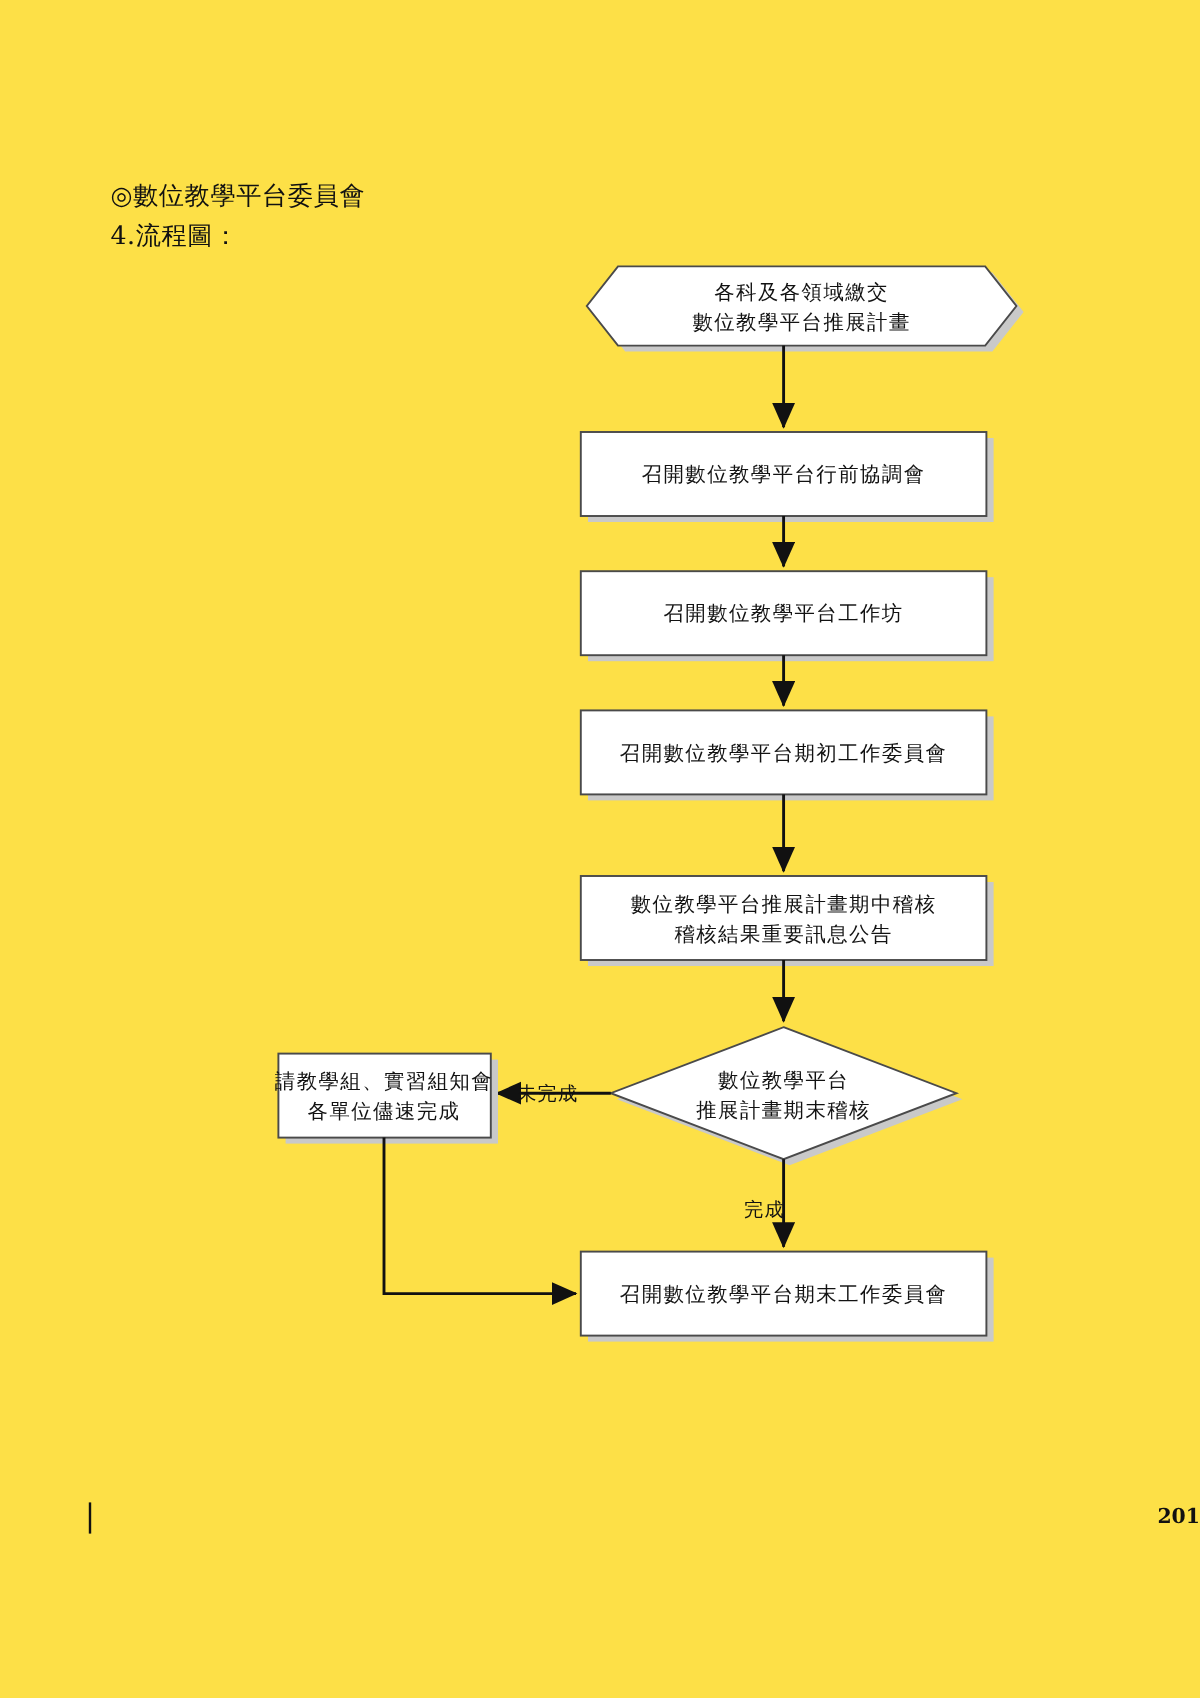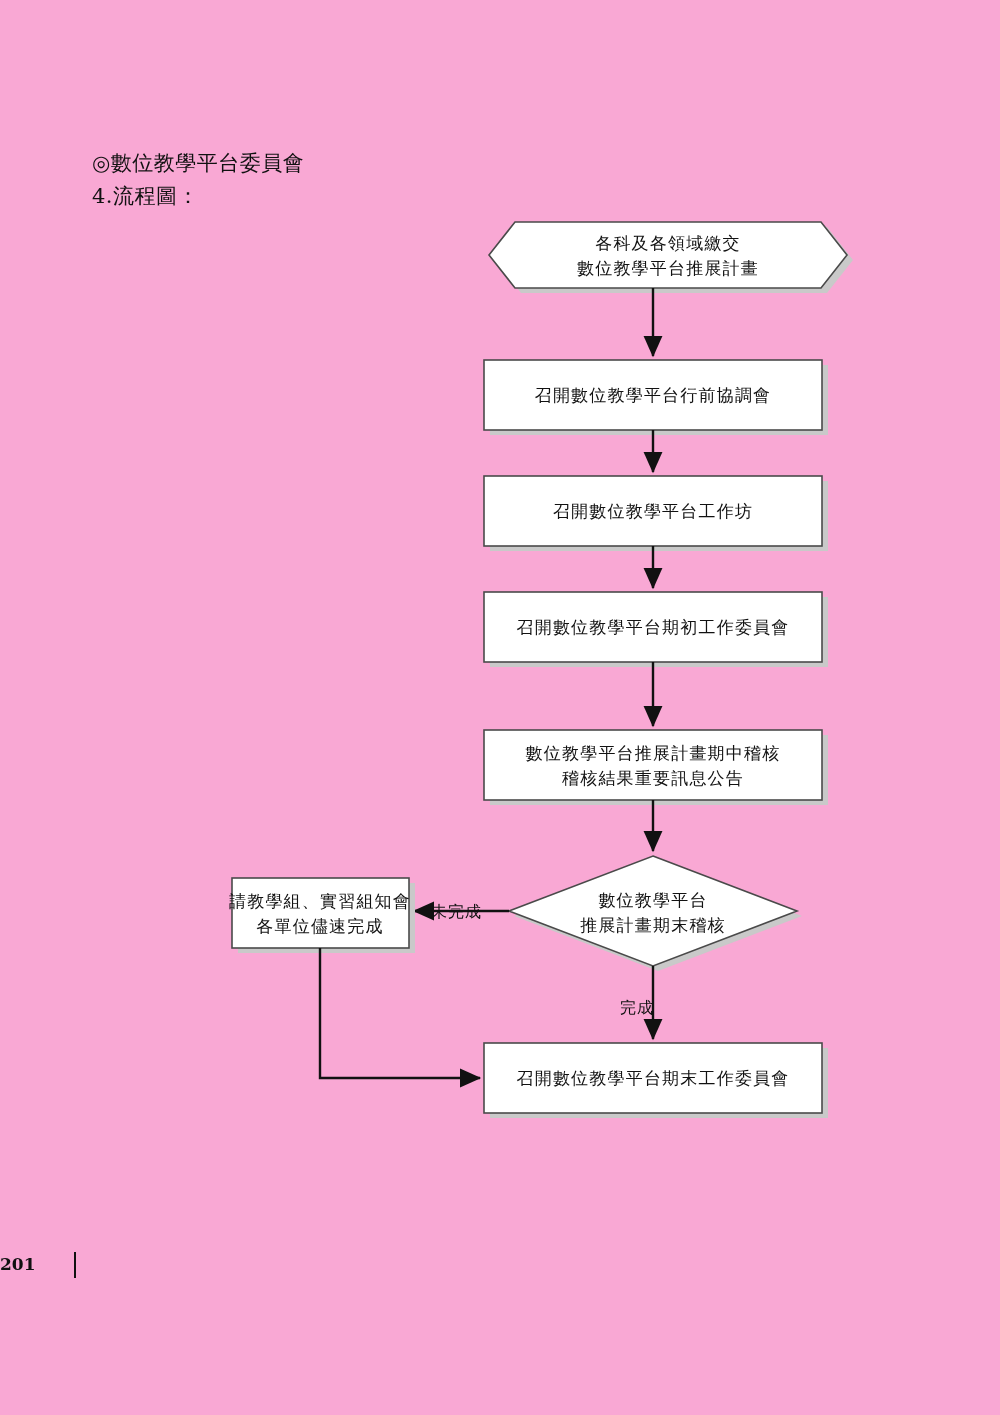--- a/index.html
+++ b/index.html
@@ -12,21 +12,21 @@
     width: 1000px;
     height: 1415px;
     position: relative;
     font-family: "DejaVu Serif", "Liberation Serif", serif;
     color: #000000;
     overflow: hidden;
   }
   .page {
     position: absolute;
     inset: 0;
-    background: #f9a8d4;
+    background: #fde047;
   }
   .heading-block {
     position: absolute;
     left: 92px;
     top: 148px;
     width: 600px;
   }
   .heading-line {
     font-size: 21px;
     line-height: 31px;
@@ -74,21 +74,21 @@
     font-family: "DejaVu Serif", "Liberation Serif", serif;
     font-size: 16px;
     fill: #111111;
     letter-spacing: 1px;
   }
   .footer-page-number {
     position: absolute;
     left: 0;
     top: 1254px;
     width: 1000px;
-    text-align: left;
+    text-align: right;
     font-size: 17px;
     font-weight: bold;
     font-family: "DejaVu Serif", "Liberation Serif", serif;
     color: #111111;
   }
   .margin-tick {
     position: absolute;
     left: 74px;
     top: 1252px;
     width: 2px;

